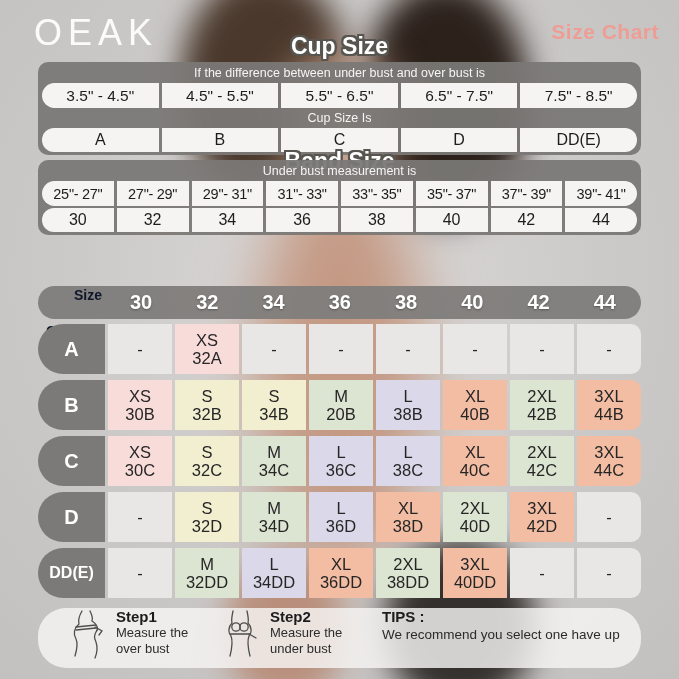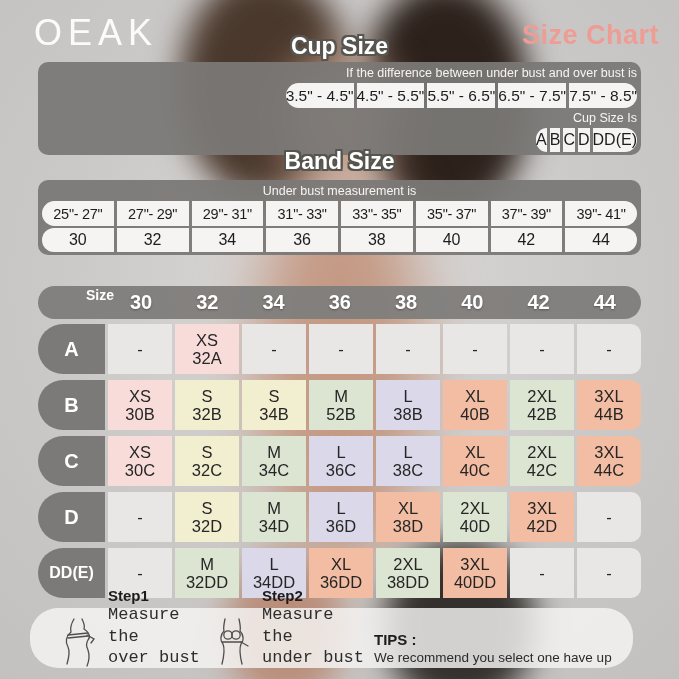--- a/index.html
+++ b/index.html
@@ -5,61 +5,61 @@
   html,body{margin:0;padding:0;}
   body{font-family:"Liberation Sans", sans-serif;}
   .page{position:relative;width:679px;height:679px;overflow:hidden;
         background:radial-gradient(circle at 50% 42%, #dbd9d8 0%, #cbc9c8 55%, #c3c1c0 100%);}
   
   .blob{position:absolute;border-radius:50%;filter:blur(16px);z-index:0;}
   .content{position:absolute;inset:0;z-index:1;}
 
   .logo{position:absolute;left:34px;top:12px;font-size:36px;font-weight:400;color:#fcfbfb;
         letter-spacing:6px;}
-  .size-chart{position:absolute;right:20px;top:20px;font-size:27px;font-weight:600;letter-spacing:.5px;}
+  .size-chart{position:absolute;right:20px;top:20px;font-size:21px;font-weight:600;letter-spacing:.5px;}
 
   .sec-title{position:absolute;left:0;width:100%;text-align:center;font-size:23px;font-weight:700;color:#fff;
      text-shadow:-2px -2px 0 #57554f,2px -2px 0 #57554f,-2px 2px 0 #57554f,2px 2px 0 #57554f,
                  0 -2px 0 #57554f,0 2px 0 #57554f,-2px 0 0 #57554f,2px 0 0 #57554f;}
   .graybox{position:absolute;left:38px;width:603px;box-sizing:border-box;border-radius:10px;
            background:rgba(122,120,118,0.94);padding:3px 4px;display:flex;flex-direction:column;gap:2px;}
   .bar-label{height:16px;line-height:16px;text-align:center;color:#f6f5f4;font-size:12.5px;font-weight:500;}
   .pill-row{display:flex;gap:3px;}
   .pill-cell{flex:1;background:#f6f4f3;color:#1d1d1d;text-align:center;display:flex;align-items:center;justify-content:center;}
   .pill-cell:first-child{border-radius:13px 0 0 13px;}
   .pill-cell:last-child{border-radius:0 13px 13px 0;}
   .h25{height:25px;font-size:15.5px;font-weight:500;}
   .h24{height:24px;font-size:16px;font-weight:500;}
   .h25s{height:25px;font-size:14.5px;font-weight:500;letter-spacing:-0.3px;}
 
   .matrix-head{position:absolute;left:38px;top:286px;width:603px;height:33px;border-radius:17px;
                background:rgba(128,126,124,0.96);}
-  .corner{position:absolute;left:12px;top:0;width:70px;height:22px;color:#ffffff;font-weight:700;}
+  .corner{position:absolute;left:0;top:0;width:70px;height:22px;color:#0f172a;font-weight:700;}
   .corner .t{position:absolute;left:36px;top:1px;font-size:14px;}
   .corner .b{position:absolute;left:8px;top:13px;font-size:14px;margin-top:24px;}
   .head-cols{position:absolute;left:70px;top:0;width:530px;height:33px;display:flex;}
   .head-col{flex:1;text-align:center;line-height:33px;color:#fff;font-weight:700;font-size:20px;
             text-shadow:0 1px 2px rgba(60,58,56,.6);}
 
   .matrix-rows{position:absolute;left:38px;top:324px;width:603px;}
   .m-row{display:flex;height:50px;margin-bottom:6px;}
   .m-label{width:67px;background:#7c7a78;border-radius:25px 0 0 25px;color:#fff;font-weight:700;font-size:20px;
            display:flex;align-items:center;justify-content:center;flex:0 0 67px;}
   .m-label.small{font-size:16px;}
   .m-cells{display:flex;gap:3px;margin-left:3px;flex:1;}
   .m-cell{flex:1;display:flex;flex-direction:column;align-items:center;justify-content:center;
           color:#262626;font-size:16.5px;line-height:1.12;font-weight:400;}
   .m-cell:last-child{border-radius:0 10px 10px 0;}
 
-  .footer{position:absolute;left:30px;top:608px;width:603px;height:60px;border-radius:28px;
-          background:rgba(247,245,244,0.82);display:flex;align-items:flex-end;box-sizing:border-box;padding:0 16px 0 28px;}
+  .footer{position:absolute;left:38px;top:608px;width:603px;height:60px;border-radius:28px;
+          background:rgba(247,245,244,0.82);display:flex;align-items:flex-start;box-sizing:border-box;padding:0 16px 0 28px;}
   .step-icon{flex:0 0 40px;height:52px;margin-right:10px;}
   .step-block{width:104px;}
   .step-title{font-size:15px;font-weight:700;color:#1c1c1c;}
-  .step-line{font-size:17px;color:#2d2d2d;line-height:1.25;font-family:Liberation Mono, monospace;}
+  .step-line{font-size:13px;color:#2d2d2d;line-height:1.25;}
   .tips-block{margin-left:8px;flex:1;}
   .tips-title{font-size:15px;font-weight:700;color:#1c1c1c;}
   .tips-line{font-size:13.5px;color:#2b2b2b;line-height:1.5;}
 </style>
 </head>
 <body>
 
 <div class="page">
 
   <div>
@@ -70,41 +70,41 @@
     <div class="blob" style="left:225px;top:555px;width:120px;height:150px;background:#b98f7c;"></div>
     <div class="blob" style="left:385px;top:540px;width:150px;height:170px;background:#33302d;"></div>
   </div>
 
   <div class="content">
 
     <div class="logo">OEAK</div>
     <div class="size-chart" style="color: rgb(238, 157, 148);">Size Chart</div>
 
     <div class="sec-title" style="top:33px;">Cup Size</div>
-    <div class="graybox" style="top:62px;align-items:flex-end;">
+    <div class="graybox" style="top:62px;">
       <div class="bar-label">If the difference between under bust and over bust is</div>
       <div class="pill-row h25" id="cup-ranges">
           <div class="pill-cell">3.5" - 4.5"</div>
           <div class="pill-cell">4.5" - 5.5"</div>
           <div class="pill-cell">5.5" - 6.5"</div>
           <div class="pill-cell">6.5" - 7.5"</div>
           <div class="pill-cell">7.5" - 8.5"</div>
         </div>
       <div class="bar-label">Cup Size Is</div>
       <div class="pill-row h24" id="cup-values">
           <div class="pill-cell">A</div>
           <div class="pill-cell">B</div>
           <div class="pill-cell">C</div>
           <div class="pill-cell">D</div>
           <div class="pill-cell">DD(E)</div>
         </div>
     </div>
 
     <div class="sec-title" style="top:148px;">Band Size</div>
-    <div class="graybox" style="top:180px;">
+    <div class="graybox" style="top:160px;">
       <div class="bar-label">Under bust measurement is</div>
       <div class="pill-row h25s" id="band-ranges">
           <div class="pill-cell">25"- 27"</div>
           <div class="pill-cell">27"- 29"</div>
           <div class="pill-cell">29"- 31"</div>
           <div class="pill-cell">31"- 33"</div>
           <div class="pill-cell">33"- 35"</div>
           <div class="pill-cell">35"- 37"</div>
           <div class="pill-cell">37"- 39"</div>
           <div class="pill-cell">39"- 41"</div>
@@ -179,21 +179,21 @@
             <div class="m-cell" style="background: rgb(242, 239, 208);">
               <div>S</div>
               <div>32B</div>
             </div>
             <div class="m-cell" style="background: rgb(242, 239, 208);">
               <div>S</div>
               <div>34B</div>
             </div>
             <div class="m-cell" style="background: rgb(220, 229, 209);">
               <div>M</div>
-              <div>52B</div>
+              <div>20B</div>
             </div>
             <div class="m-cell" style="background: rgb(219, 216, 233);">
               <div>L</div>
               <div>38B</div>
             </div>
             <div class="m-cell" style="background: rgb(243, 189, 163);">
               <div>XL</div>
               <div>40B</div>
             </div>
             <div class="m-cell" style="background: rgb(220, 229, 209);">

